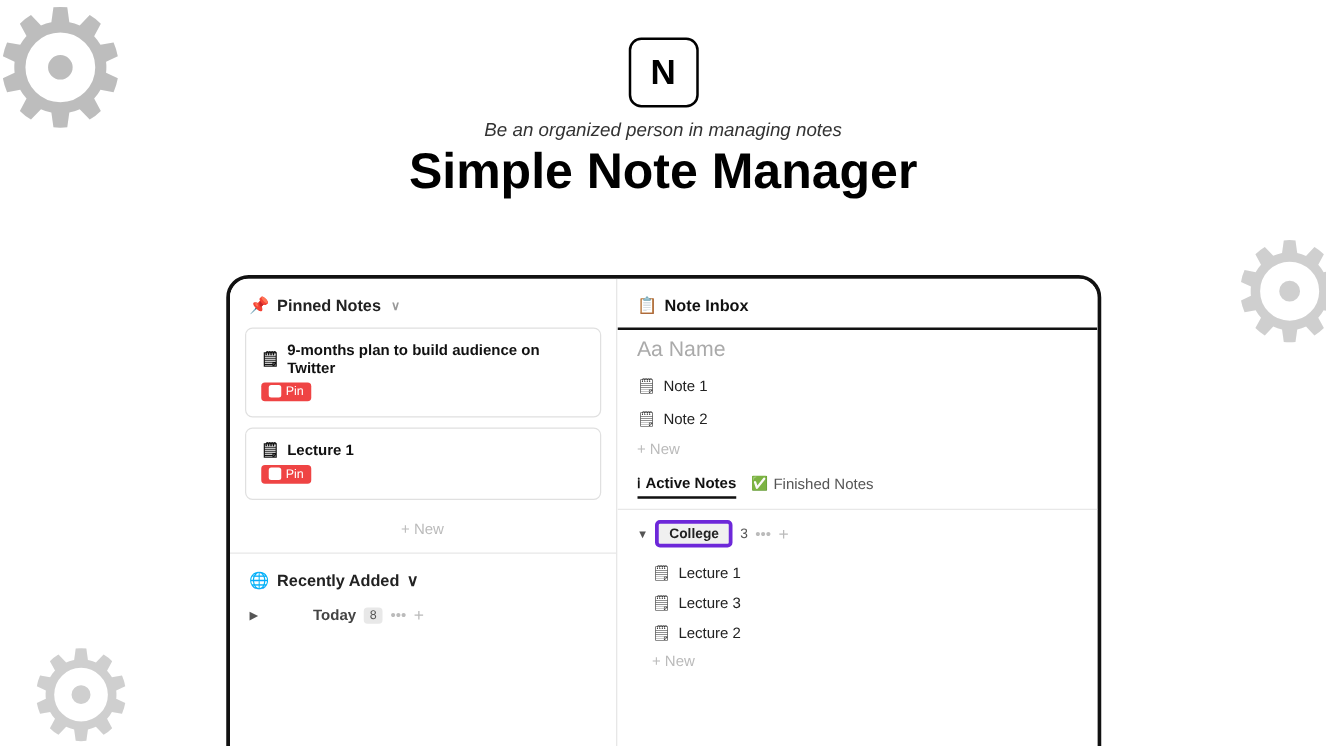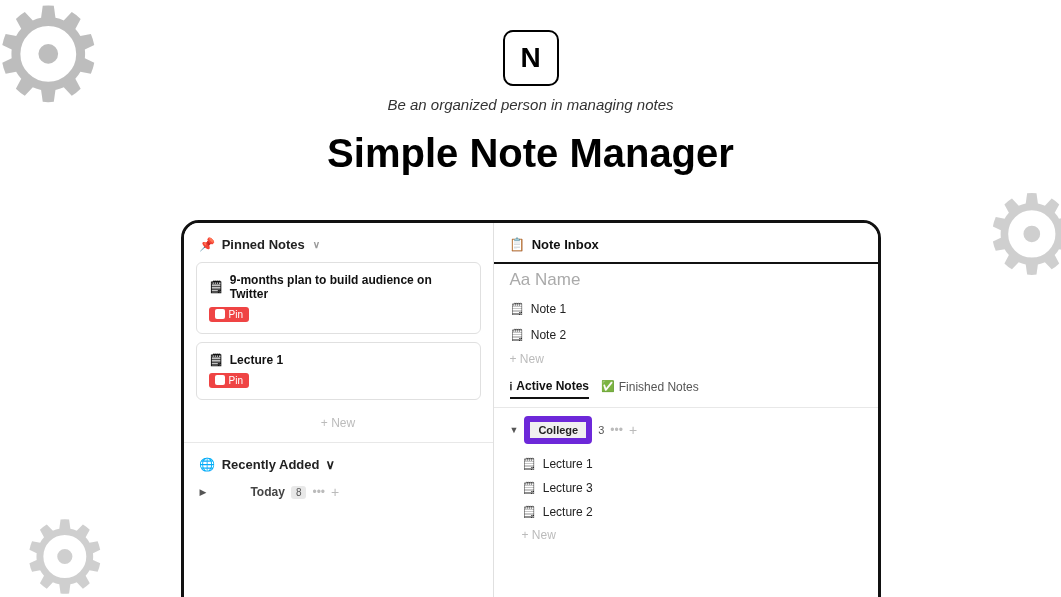--- a/index.html
+++ b/index.html
@@ -60,21 +60,21 @@
       font-size: 28px;
       font-weight: 900;
       color: #000;
       margin-bottom: 10px;
     }
 
     .header-tagline {
       font-style: italic;
       font-size: 15px;
       color: #333;
-      margin-bottom: 18px;
+      margin-bottom: 2px;
     }
 
     .header-title {
       font-size: 40px;
       font-weight: 800;
       color: #000;
     }
 
     
     .device-frame {
@@ -331,21 +331,21 @@
       display: flex;
       align-items: center;
       gap: 6px;
       padding: 8px 16px;
       font-size: 12px;
       color: #222;
     }
 
     .group-badge {
       background: #f0f0f0;
-      border: 6px solid #6d28d9;
+      border: 3px solid #6d28d9;
       border-radius: 4px;
       padding: 2px 8px;
       font-size: 11px;
       font-weight: 600;
     }
 
     .group-count {
       font-size: 11px;
       color: #555;
     }

